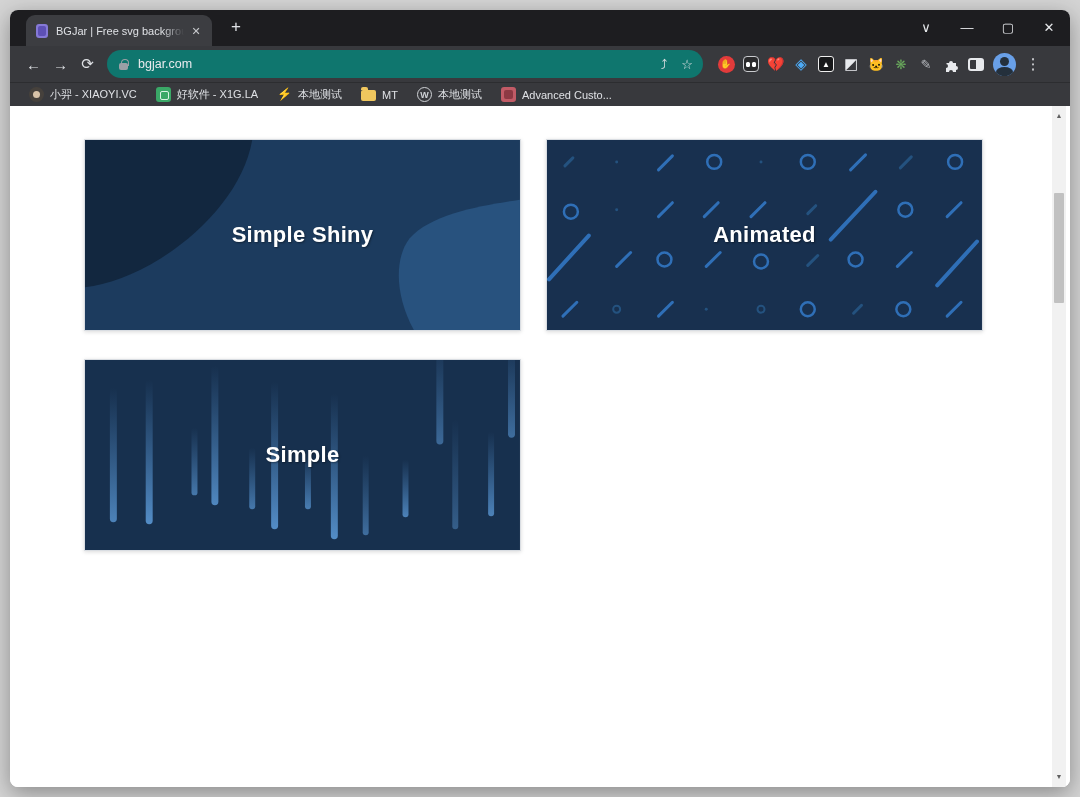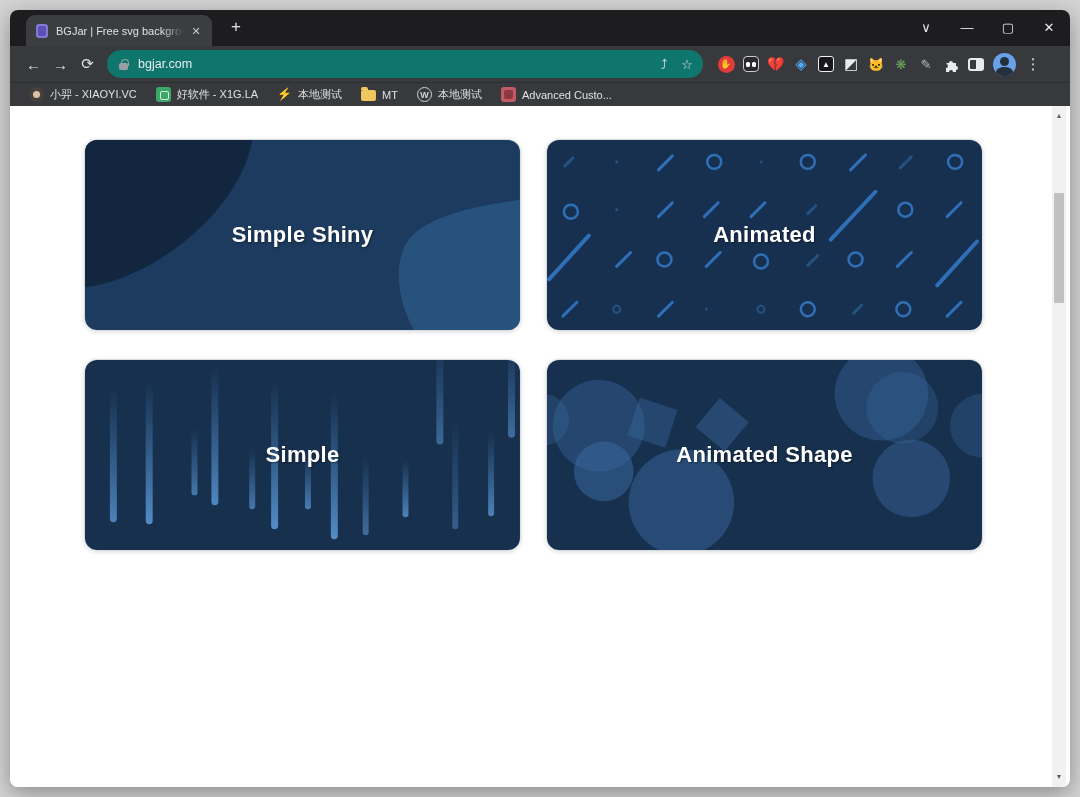--- a/index.html
+++ b/index.html
@@ -66,21 +66,21 @@
   .bm-ic.folder { border-radius:2px; background:#f0c75e; height:11px; margin-top:2px; }
   .bm-ic.folder::before { content:""; position:absolute; left:0; top:-3px; width:7px; height:3px; border-radius:2px 2px 0 0; background:#f0c75e; }
   .bm-ic.wp { border:1.5px solid #cfd2d6; display:flex; align-items:center; justify-content:center; color:#cfd2d6; font-size:9px; font-weight:bold; }
   .bm-ic.acf { border-radius:3px; background:#c25b66; }
   .bm-ic.acf::before { content:""; position:absolute; left:3px; top:3px; width:9px; height:9px; background:#8d3943; border-radius:2px; }
 
   
   .page { flex:1; background:#fff; position:relative; overflow:hidden; }
   .cards { position:absolute; left:74px; top:33px; display:grid;
            grid-template-columns:437px 437px; grid-auto-rows:192px; column-gap:25px; row-gap:28px; }
-  .card { position:relative; width:437px; height:192px; border:1px solid #d9dde2; border-radius:13px;
+  .card { position:relative; width:437px; height:192px; border:1px solid #d9dde2; border-radius:0;
           overflow:hidden; box-shadow:0 1px 4px rgba(0,0,0,.15); cursor:pointer; display:block; }
   .card svg { position:absolute; inset:0; display:block; }
   .card-title { position:absolute; inset:0; display:flex; align-items:center; justify-content:center;
                 color:#fff; font-size:22px; font-weight:bold; letter-spacing:.3px;
                 text-shadow:1px 1px 2px rgba(0,0,0,.4); }
 
   
   .scrollbar { position:absolute; right:4px; top:0; bottom:0; width:14px; background:#f1f1f1; }
   .sb-up, .sb-down { position:absolute; left:0; width:14px; height:16px; color:#606060; font-size:7px; text-align:center; line-height:16px; }
   .sb-up { top:2px; } .sb-down { bottom:2px; }
@@ -257,38 +257,20 @@
             <rect x="319" y="100" width="6" height="58" rx="3" opacity=".8"></rect>
             <rect x="353" y="-20" width="7" height="105" rx="3.5" opacity=".55"></rect>
             <rect x="369" y="60" width="6" height="110" rx="3" opacity=".45"></rect>
             <rect x="405" y="72" width="6" height="85" rx="3" opacity=".8"></rect>
             <rect x="425" y="-20" width="7" height="98" rx="3.5" opacity=".6"></rect>
           </g>
         </svg>
         <span class="card-title">Simple</span>
       </a>
 
-      <a class="card">
-        <svg viewBox="0 0 437 192" preserveAspectRatio="none">
-          <rect width="437" height="192" fill="#17304e"></rect>
-          <g fill="#3c6ca3">
-            <circle cx="52" cy="66" r="46" opacity=".4"></circle>
-            <rect x="86" y="43" width="40" height="40" transform="rotate(18 106 63)" opacity=".38"></rect>
-            <rect x="157" y="46" width="38" height="38" transform="rotate(40 176 65)" opacity=".42"></rect>
-            <circle cx="-4" cy="60" r="26" opacity=".3"></circle>
-            <circle cx="57" cy="112" r="30" opacity=".5"></circle>
-            <circle cx="135" cy="143" r="53" opacity=".45"></circle>
-            <circle cx="336" cy="34" r="47" opacity=".4"></circle>
-            <circle cx="357" cy="48" r="36" opacity=".3"></circle>
-            <circle cx="366" cy="119" r="39" opacity=".42"></circle>
-            <circle cx="437" cy="66" r="32" opacity=".3"></circle>
-          </g>
-        </svg>
-        <span class="card-title">Animated Shape</span>
-      </a>
 
 
 
     </div>
 
     <div class="scrollbar">
       <div class="sb-up">▲</div>
       <div class="sb-thumb"></div>
       <div class="sb-down">▼</div>
     </div>

